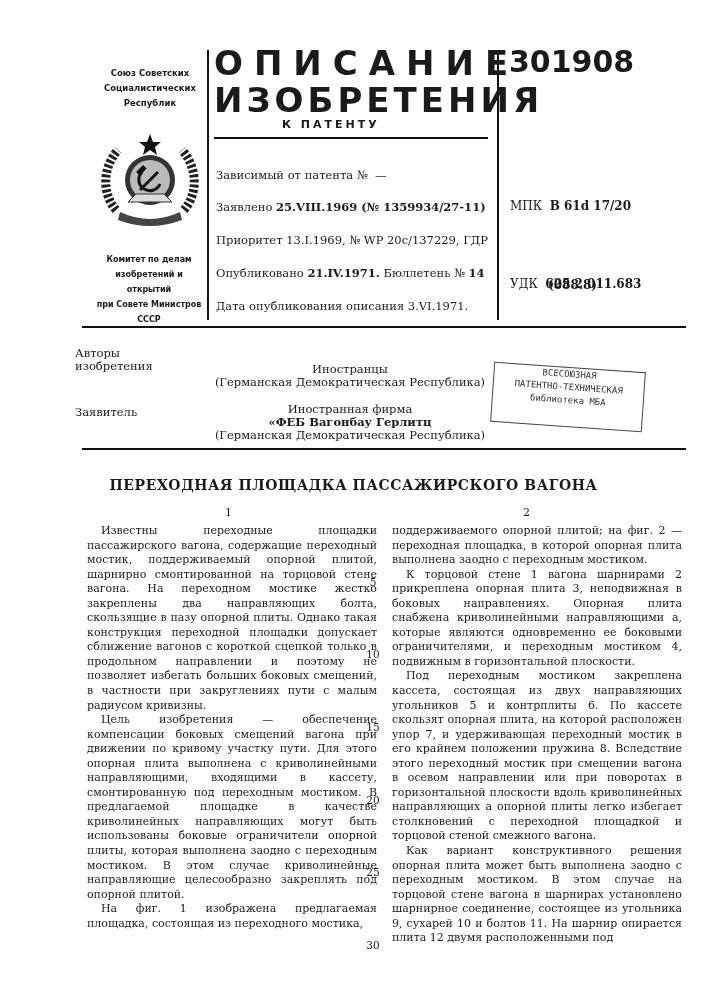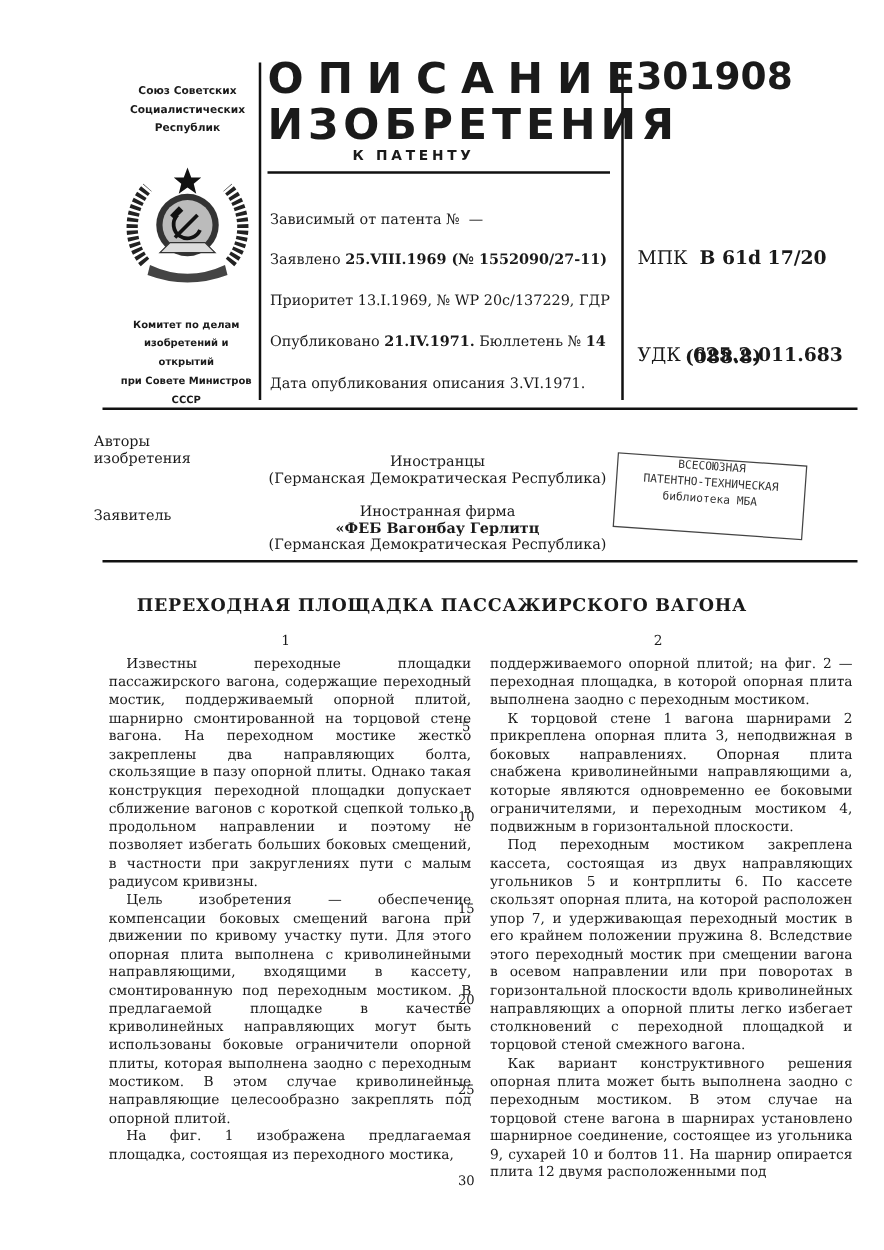--- a/index.html
+++ b/index.html
@@ -16,21 +16,21 @@
   .vline { background:#111; width:2px; }
   .hline { background:#111; height:2px; }
 
   .title1 { left:214px; top:44px; font-size:34px; letter-spacing:11px; line-height:38px; }
   .title2 { left:214px; top:81px; font-size:34px; letter-spacing:4px; line-height:38px; }
   .title3 { left:282px; top:118px; font-size:11px; letter-spacing:3px; }
   .patent-no { left:509px; top:44px; font-size:30px; line-height:36px; }
 
   .biblio { left:216px; width:290px; font-size:11.5px; line-height:14px; white-space:nowrap; }
   .biblio b { font-weight:bold; }
-  .class-info { left:510px; font-size:15px; line-height:13px; white-space:nowrap; }
+  .class-info { left:510px; font-size:12px; line-height:13px; white-space:nowrap; }
 
   .lbl { left:75px; font-size:11.5px; line-height:13px; }
   .center-block { left:170px; width:360px; text-align:center; font-size:11.5px; line-height:13px; }
 
   .stamp { left:492px; top:367px; width:150px; height:58px; border:1px solid #444;
            transform:rotate(4deg); font-family:"DejaVu Sans Mono", monospace; font-size:9px;
            line-height:13px; text-align:center; color:#333; }
 
   .doc-title { left:0; width:707px; top:477px; text-align:center; font-size:14px; letter-spacing:0.6px; font-weight:bold; }
   .colnum { font-size:11px; }
@@ -83,21 +83,21 @@
 <div class="abs title1 sans-b">ОПИСАНИЕ</div>
 <div class="abs title2 sans-b">ИЗОБРЕТЕНИЯ</div>
 <div class="abs title3 sans-b">К ПАТЕНТУ</div>
 <div class="abs hline" style="left:214px; top:137px; width:274px; height:1.5px;"></div>
 <div class="abs patent-no sans-b">301908</div>
 
 <div class="abs biblio" style="top:168px;">
   <span>Зависимый от патента №</span>&nbsp;&nbsp;<span>—</span>
 </div>
 <div class="abs biblio" style="top:200px;">
-  <span>Заявлено</span> <b>25.VIII.1969 (№ 1552090/27-11)</b>
+  <span>Заявлено</span> <b>25.VIII.1969 (№ 1359934/27-11)</b>
 </div>
 <div class="abs biblio" style="top:233px;">
   <span>Приоритет</span> <span>13.I.1969, № WP 20c/137229, ГДР</span>
 </div>
 <div class="abs biblio" style="top:266px;">
   <span>Опубликовано</span> <b>21.IV.1971.</b> <span>Бюллетень №</span> <b>14</b>
 </div>
 <div class="abs biblio" style="top:299px;">
   <span>Дата опубликования описания</span> <span>3.VI.1971.</span>
 </div>

